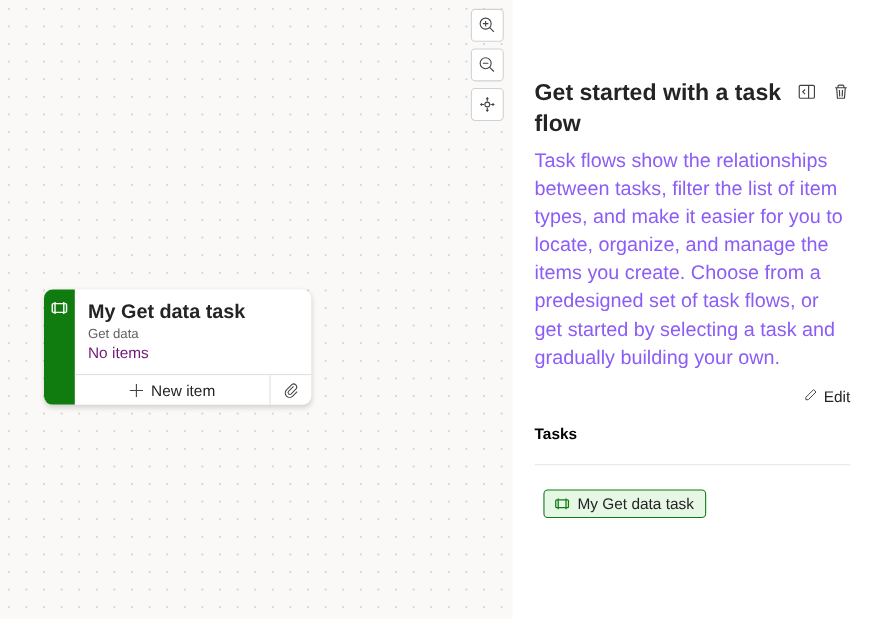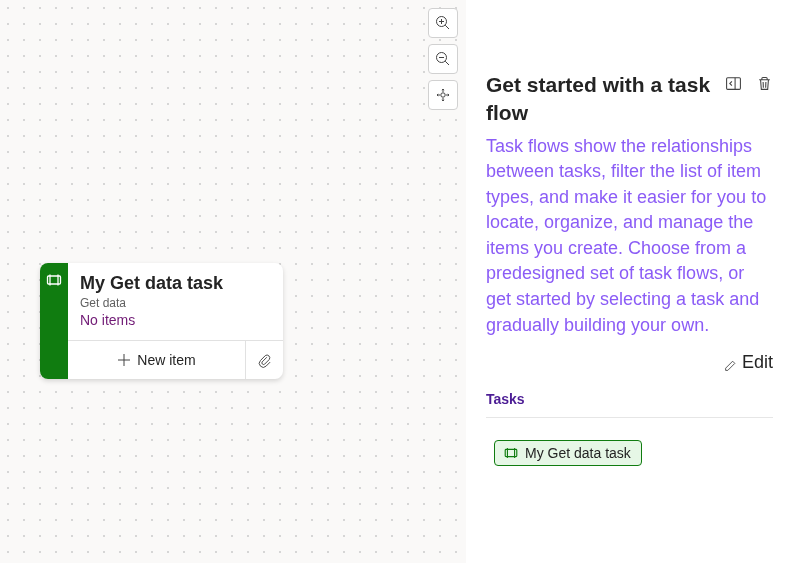--- a/index.html
+++ b/index.html
@@ -77,21 +77,21 @@
       margin-bottom: 2px;
     }
     .task-items {
       font-size: 14px;
       color: #701a75;
     }
     .task-card-footer {
       border-top: 1px solid #e1e1e1;
       display: flex;
       align-items: center;
-      height: 39px;
+      height: 28px;
     }
     .new-item-btn {
       flex: 1;
       display: flex;
       align-items: center;
       justify-content: center;
       gap: 6px;
       font-size: 14px;
       color: #242424;
       cursor: pointer;
@@ -149,32 +149,32 @@
     }
     .panel-body-text {
       font-size: 18px;
       line-height: 1.42;
       color: #8b5cf6;
       margin-bottom: 14px;
     }
     .edit-row {
       display: flex;
       justify-content: flex-end;
-      align-items: flex-end;
+      align-items: flex-start;
       gap: 5px;
-      font-size: 18px;
+      font-size: 14px;
       color: #242424;
       cursor: pointer;
       padding-bottom: 18px;
     }
     .section-title {
       font-size: 14px;
       font-weight: 600;
-      color: #4c1d95;
-      padding-bottom: 10px;
+      color: #000000;
+      padding-bottom: 20px;
       border-bottom: 1px solid #e6e6e6;
       margin-bottom: 22px;
     }
     .task-count {
       font-size: 15px;
       font-weight: 600;
       color: #242424;
       margin-bottom: 12px;
       margin-left: 8px;
     }

